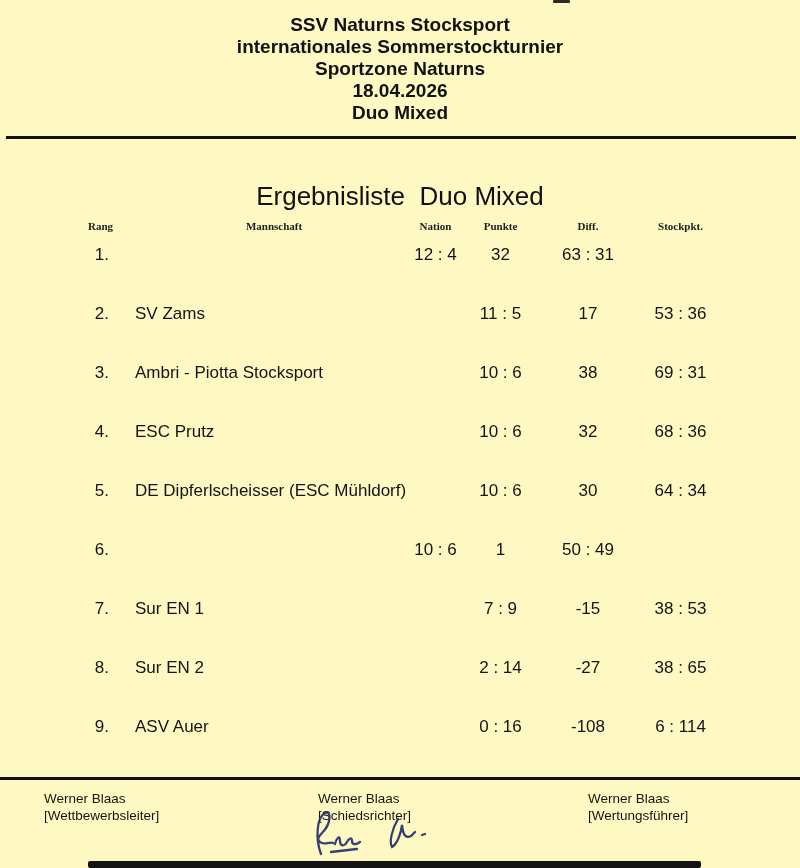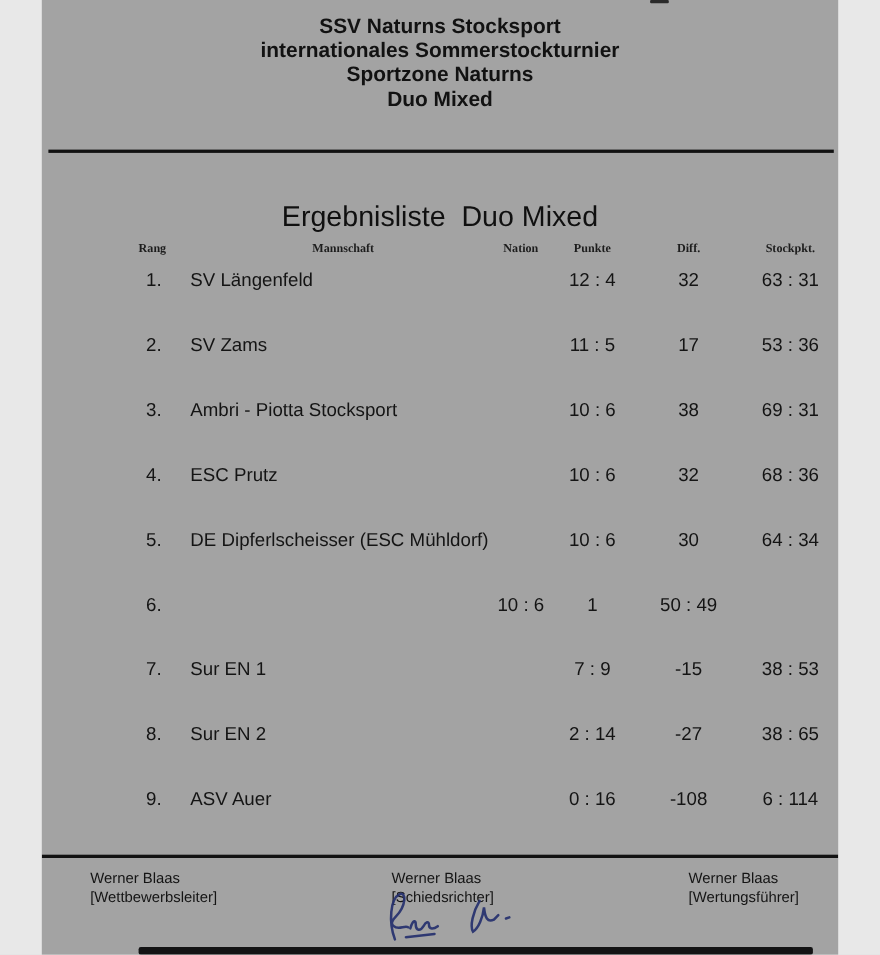--- a/index.html
+++ b/index.html
@@ -1,18 +1,18 @@
 <!DOCTYPE html>
 <html><head>
 <meta charset="utf-8">
 <style>
   html,body { margin:0; padding:0; background:#e8e8e8; }
   .page {
-    position:relative; width:724px; height:868px; margin:0 auto;
-    background:#a3a3a3; color:#161616; overflow:hidden;
+    position:relative; width:800px; height:868px; margin:0 auto;
+    background:#fef9c3; color:#161616; overflow:hidden;
     font-family:"Liberation Sans", sans-serif;
   }
   
   .header-block {
     position:absolute; top:14px; left:0; right:0;
     text-align:center; font-weight:700; font-size:19px; line-height:22px;
     color:#121212;
   }
   
   .top-rule    { position:absolute; top:136px; left:6px;  right:4px; height:3px; background:#121212; }
@@ -60,20 +60,21 @@
 <body>
 
 <div class="page">
 
   <div class="scan-speck"></div>
 
   <div class="header-block">
     <div>SSV Naturns Stocksport</div>
     <div>internationales Sommerstockturnier</div>
     <div>Sportzone Naturns</div>
+    <div>18.04.2026</div>
     <div>Duo Mixed</div>
   </div>
 
   <div class="top-rule"></div>
 
 
 
   <div class="doc-title">Ergebnisliste  Duo Mixed</div>
 
   <div class="results-table">
@@ -82,21 +83,20 @@
       <div class="th th-mannschaft">Mannschaft</div>
       <div class="th">Nation</div>
       <div class="th">Punkte</div>
       <div class="th">Diff.</div>
       <div class="th">Stockpkt.</div>
     </div>
 
     <div class="tbody">
       <div class="trow">
         <div class="cell-rang">1.</div>
-        <div class="cell-mannschaft">SV Längenfeld</div>
         <div class="cell-nation"></div>
         <div class="cell-punkte">12 : 4</div>
         <div class="cell-diff">32</div>
         <div class="cell-stockpkt">63 : 31</div>
       </div>
       <div class="trow">
         <div class="cell-rang">2.</div>
         <div class="cell-mannschaft">SV Zams</div>
         <div class="cell-nation"></div>
         <div class="cell-punkte">11 : 5</div>

